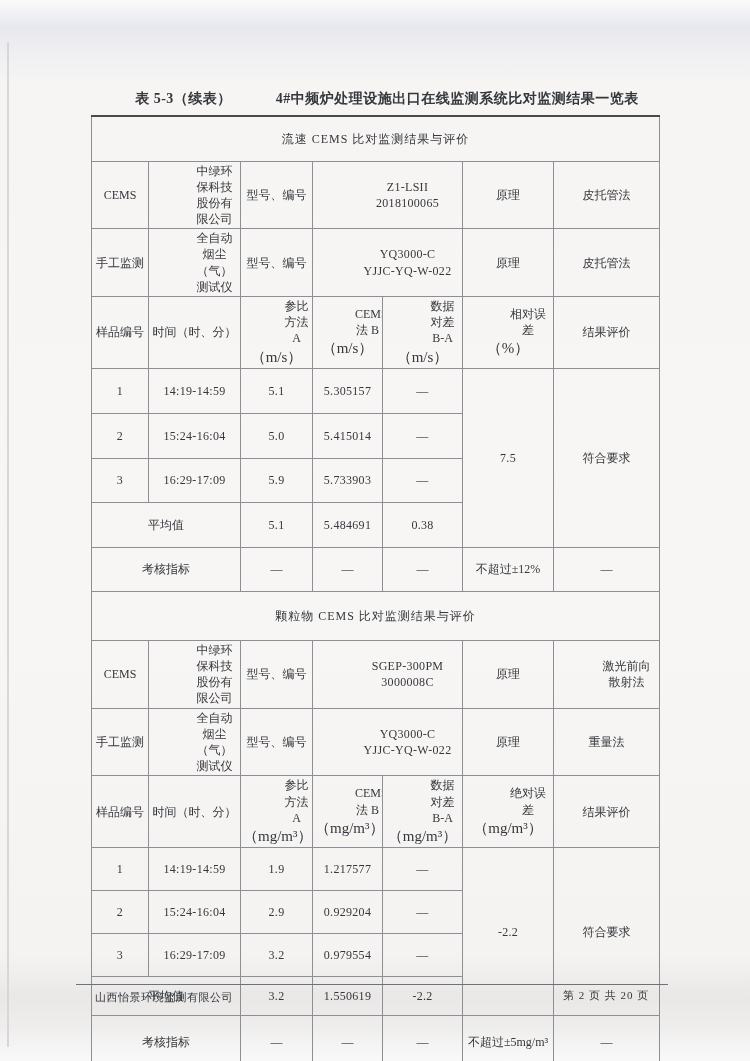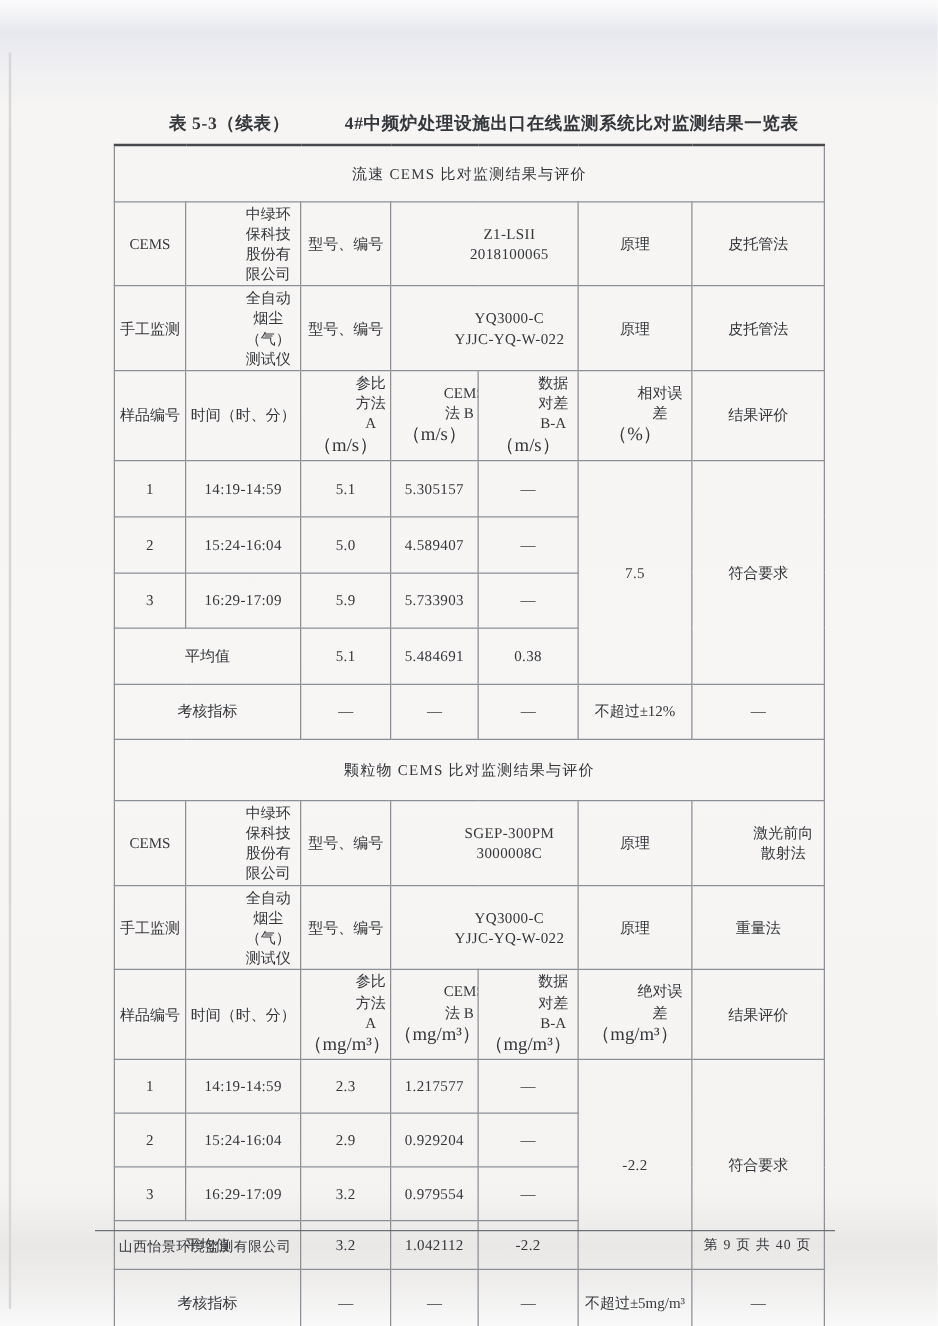--- a/index.html
+++ b/index.html
@@ -150,21 +150,21 @@
       <td class="num">5.1</td>
       <td class="num">5.305157</td>
       <td class="num">—</td>
       <td class="num" rowspan="4">7.5</td>
       <td rowspan="4">符合要求</td>
     </tr>
     <tr style="height:45px">
       <td class="num">2</td>
       <td class="num">15:24-16:04</td>
       <td class="num">5.0</td>
-      <td class="num">4.589407</td>
+      <td class="num">5.415014</td>
       <td class="num">—</td>
     </tr>
     <tr style="height:44px">
       <td class="num">3</td>
       <td class="num">16:29-17:09</td>
       <td class="num">5.9</td>
       <td class="num">5.733903</td>
       <td class="num">—</td>
     </tr>
     <tr style="height:45px">
@@ -237,21 +237,21 @@
       <td>
         <span class="l2">绝对误差</span>
         <span class="unit">（mg/m³）</span>
       </td>
       <td>结果评价</td>
     </tr>
 
     <tr style="height:43px">
       <td class="num">1</td>
       <td class="num">14:19-14:59</td>
-      <td class="num">2.3</td>
+      <td class="num">1.9</td>
       <td class="num">1.217577</td>
       <td class="num">—</td>
       <td class="num" rowspan="4">-2.2</td>
       <td rowspan="4">符合要求</td>
     </tr>
     <tr style="height:43px">
       <td class="num">2</td>
       <td class="num">15:24-16:04</td>
       <td class="num">2.9</td>
       <td class="num">0.929204</td>
@@ -260,30 +260,30 @@
     <tr style="height:43px">
       <td class="num">3</td>
       <td class="num">16:29-17:09</td>
       <td class="num">3.2</td>
       <td class="num">0.979554</td>
       <td class="num">—</td>
     </tr>
     <tr style="height:39px">
       <td colspan="2">平均值</td>
       <td class="num">3.2</td>
-      <td class="num">1.042112</td>
+      <td class="num">1.550619</td>
       <td class="num">-2.2</td>
     </tr>
     <tr style="height:53px">
       <td colspan="2">考核指标</td>
       <td>—</td>
       <td>—</td>
       <td>—</td>
       <td>不超过±5mg/m³</td>
       <td>—</td>
     </tr>
   </tbody>
     </table>
 
   <div class="footer-rule"></div>
   <div class="footer-company">山西怡景环境监测有限公司</div>
-  <div class="footer-page">第 9 页 共 40 页</div>
+  <div class="footer-page">第 2 页 共 20 页</div>
 </div>
 
 </body></html>

